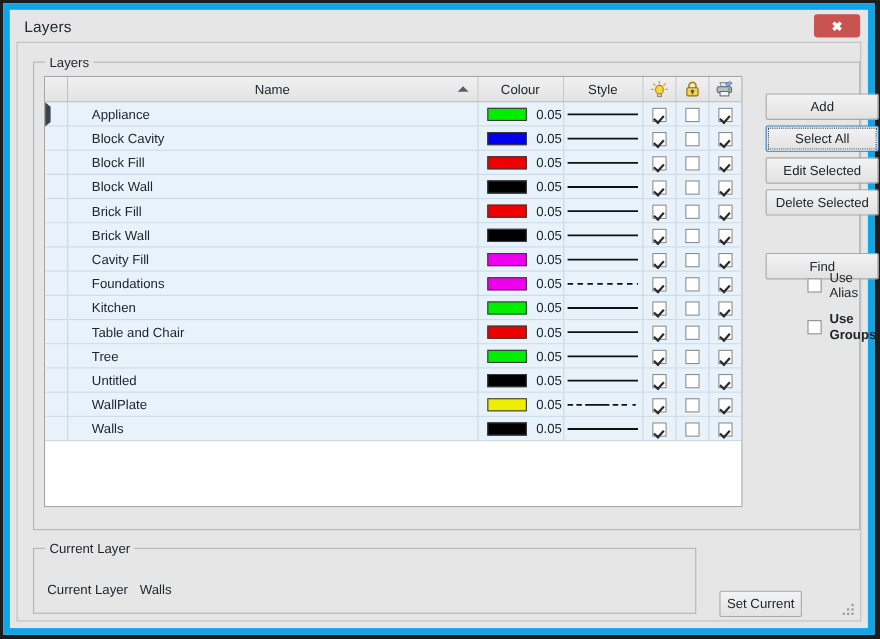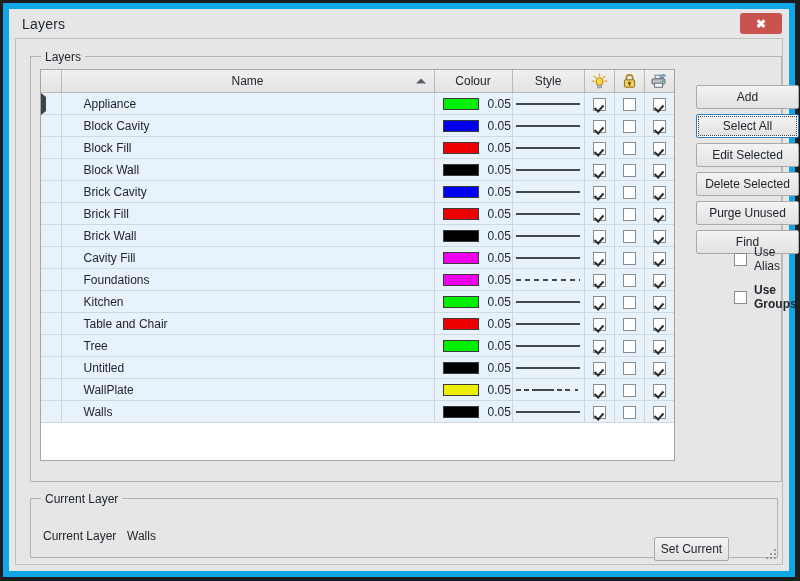--- a/index.html
+++ b/index.html
@@ -45,21 +45,21 @@
   .group{
     position:absolute;
     border:1px solid #b4b4b4;
     box-sizing:border-box;
   }
   .group-title{
     position:absolute;top:-7px;left:10px;
     background:#e6e6e6;padding:0 4px;font-size:12px;color:#20262e;
   }
   #layers-group{left:14px;top:17px;width:752px;height:426px;}
-  #current-group{left:14px;top:459px;width:748px;height:60px;}
+  #current-group{left:14px;top:459px;width:603px;height:60px;}
 
   
   .table-wrap{
     position:absolute;left:9px;top:12px;width:635px;height:392px;
     border:1px solid #a6a6a6;background:#ffffff;
     box-sizing:border-box;overflow:hidden;
   }
   table.layers{
     border-collapse:collapse;width:100%;table-layout:fixed;
   }
@@ -335,42 +335,20 @@
                     </svg>
                   </div>
                 </td>
                 <td class="chkcell"><span class="cbox checked"></span></td>
                 <td class="chkcell"><span class="cbox"></span></td>
                 <td class="chkcell"><span class="cbox checked"></span></td>
               </tr>
               <tr>
                 <td></td>
                 <td>
-                  <div class="name-cell">Brick Cavity</div>
-                </td>
-                <td>
-                  <div class="colour-cell">
-                    <span class="swatch" style="background:#0000ee"></span>
-                    <span class="weight">0.05</span>
-                  </div>
-                </td>
-                <td>
-                  <div class="style-cell">
-                    <svg width="68" height="12" viewBox="0 0 68 12">
-                      <line x1="2" y1="6" x2="66" y2="6" stroke="#101010" stroke-width="1.6"></line>
-                    </svg>
-                  </div>
-                </td>
-                <td class="chkcell"><span class="cbox checked"></span></td>
-                <td class="chkcell"><span class="cbox"></span></td>
-                <td class="chkcell"><span class="cbox checked"></span></td>
-              </tr>
-              <tr>
-                <td></td>
-                <td>
                   <div class="name-cell">Brick Fill</div>
                 </td>
                 <td>
                   <div class="colour-cell">
                     <span class="swatch" style="background:#ee0000"></span>
                     <span class="weight">0.05</span>
                   </div>
                 </td>
                 <td>
                   <div class="style-cell">
@@ -590,23 +568,20 @@
       </div>
       <div class="btn focused" id="btn-selectall">
         <span class="focusring"></span>
         <span>Select All</span>
       </div>
       <div class="btn" id="btn-edit">
         <span>Edit Selected</span>
       </div>
       <div class="btn" id="btn-delete">
         <span>Delete Selected</span>
-      </div>
-      <div class="btn" id="btn-purge">
-        <span>Purge Unused</span>
       </div>
       <div class="btn" id="btn-find">
         <span>Find</span>
       </div>
 
       <div class="optrow" id="opt-alias">
         <span class="optbox"></span>
         <span class="optlabel">Use Alias</span>
       </div>
       <div class="optrow" id="opt-groups">

